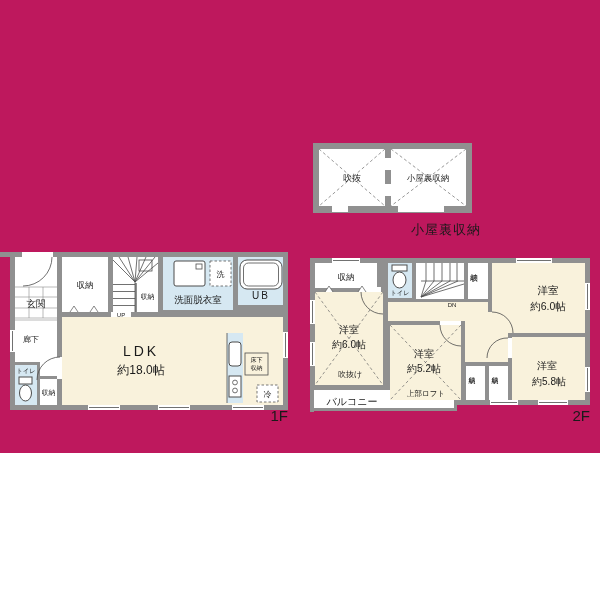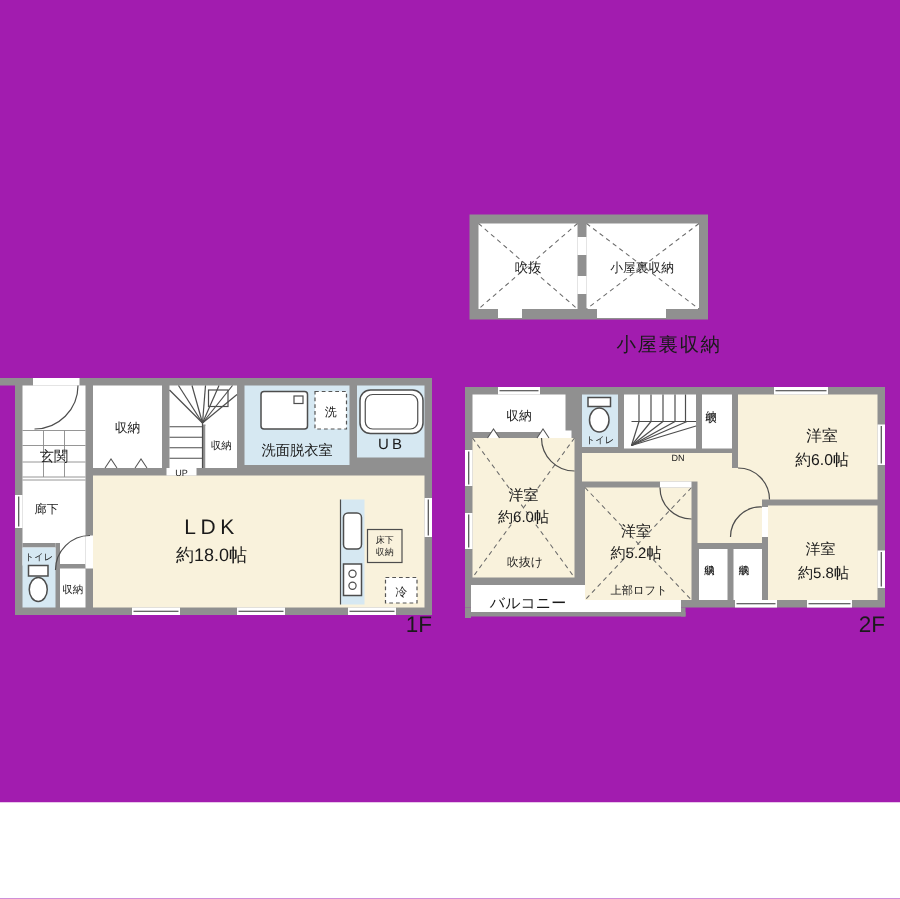--- a/index.html
+++ b/index.html
@@ -1,16 +1,16 @@
 <!DOCTYPE html>
 <html style="--wall: #909090; --room: #F9F2DC; --wet: #D6E8F2; --text: #1a1a1a;"><head>
 <meta charset="utf-8">
 <style>
   html,body{margin:0;padding:0;background:#fff;}
-  .canvas{position:relative;width:600px;height:535px;background:#a21caf;overflow:hidden;}
+  .canvas{position:relative;width:600px;height:453px;background:#be185d;overflow:hidden;}
   svg{display:block;}
   svg text{font-family:"Liberation Sans","DejaVu Sans",sans-serif;fill:var(--text,#1a1a1a);}
   .lbl{text-anchor:middle;}
   .vert{writing-mode:vertical-rl;text-orientation:upright;}
   .wall{fill:var(--wall,#909090);}
   .rw{fill:#ffffff;}
   .rc{fill:var(--room,#F9F2DC);}
   .rb{fill:var(--wet,#D6E8F2);}
   .fix{fill:#ffffff;stroke:#4d4d4d;stroke-width:1;}
   .fix2{fill:none;stroke:#4d4d4d;stroke-width:0.8;}

